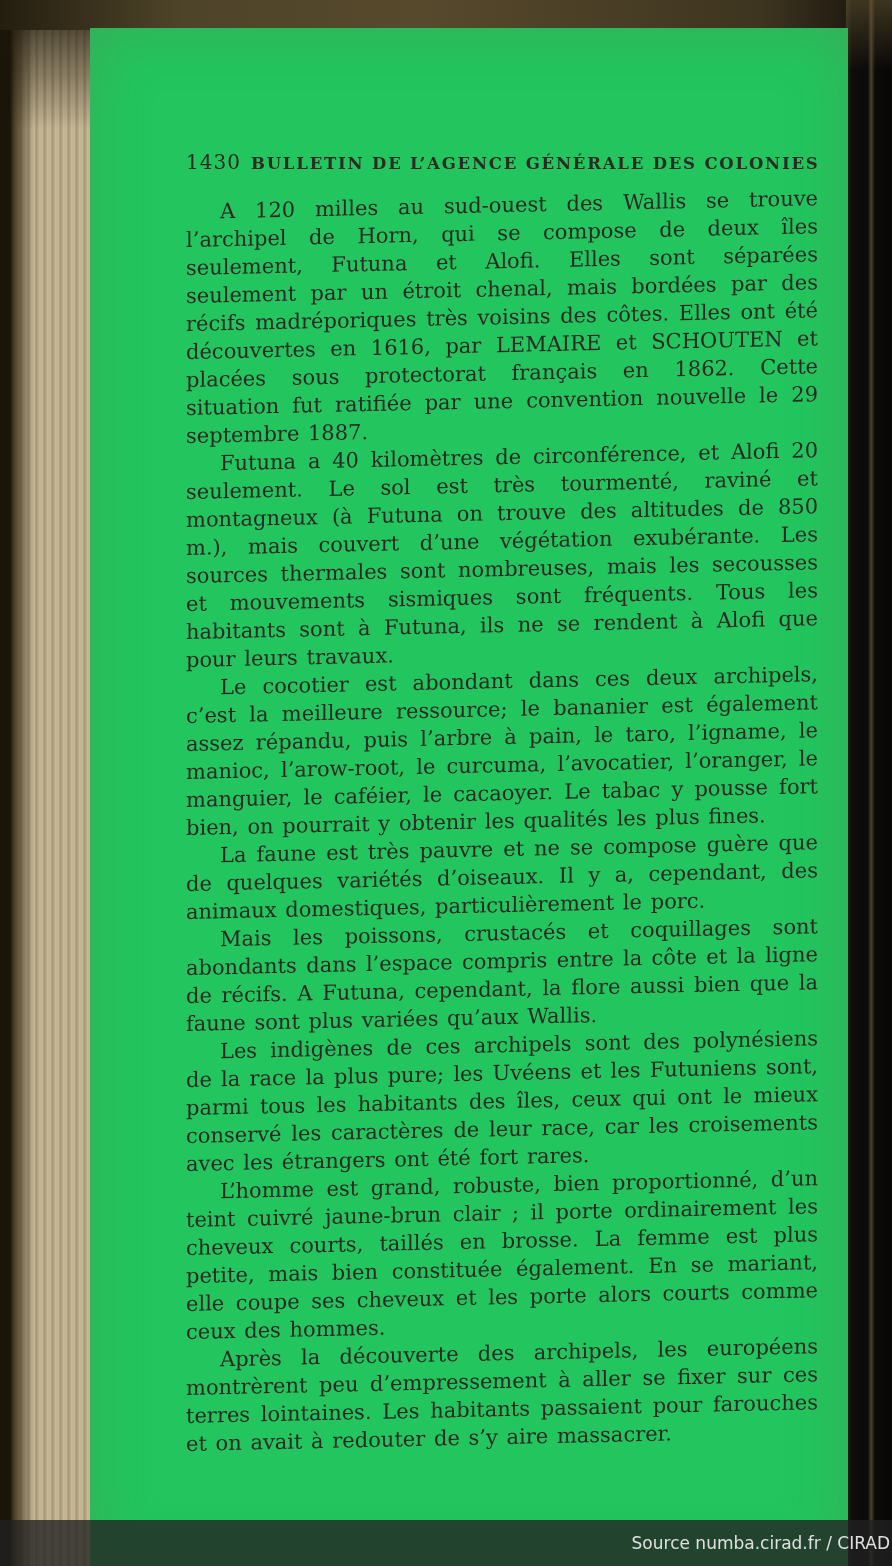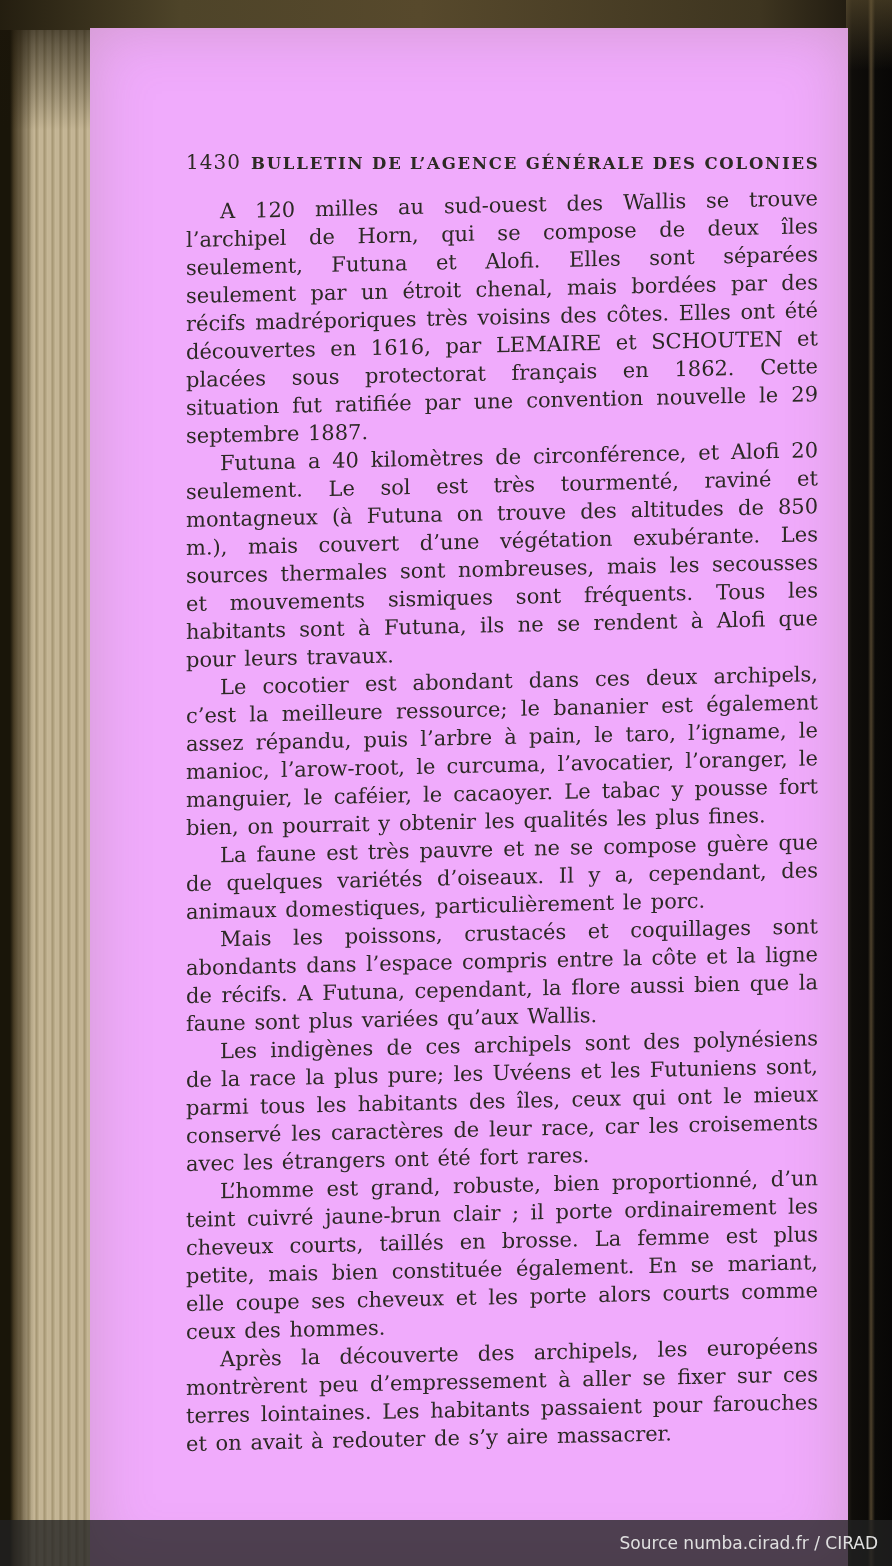--- a/index.html
+++ b/index.html
@@ -30,21 +30,21 @@
       linear-gradient(180deg, rgba(104,88,52,0.55) 0px, rgba(104,88,52,0) 70px),
       linear-gradient(90deg, #2b251c 0px, #0f0d0a 6px, #0c0a08 22px, #4d412c 25px, #0b0a08 29px, #080706 46px);
   }
 
   
   .paper {
     position:absolute; left:90px; top:28px; right:44px; bottom:0;
     background:
       linear-gradient(180deg, rgba(80,66,38,0.35) 0px, rgba(80,66,38,0) 46px),
       linear-gradient(90deg, #baac8a 0px, #ccbf a0 0px, #cabd9e 30px, #d3c7aa 120px, #d5c9ac 540px, #cfc2a3 660px, #c6b794 706px, #dcd2b2 736px, #b3a480 754px, #9b8d6c 758px);
-    background-color:#f0abfc;
+    background-color:#22c55e;
     box-shadow: inset 0 0 60px rgba(120,104,70,0.25);
   }
 
   .content { position:absolute; left:96px; top:122px; width:632px; }
 
   .header-row {
     display:flex; align-items:baseline; color:#2d2a24;
   }
   .pgnum { font-size:20px; letter-spacing:1px; }
   .running-title {
@@ -58,21 +58,21 @@
     text-align:justify; word-spacing:2px;
     transform: skewY(-1.25deg); transform-origin:0 0;
   }
   .text-area p { margin:0; text-indent:34px; }
 
   
   .bottom-bar {
     position:absolute; left:0; right:0; bottom:0; height:46px; z-index:5;
     background:rgba(33,33,33,0.78);
     display:flex; align-items:center; justify-content:flex-end;
-    padding-right:14px; box-sizing:border-box;
+    padding-right:2px; box-sizing:border-box;
     font-family:"DejaVu Sans", sans-serif; font-size:17px; color:#e0e0e0;
   }
 </style>
 </head>
 <body>
 
 <div class="scene">
 
   <div class="left-stack"></div>
   <div class="top-edge"></div>

